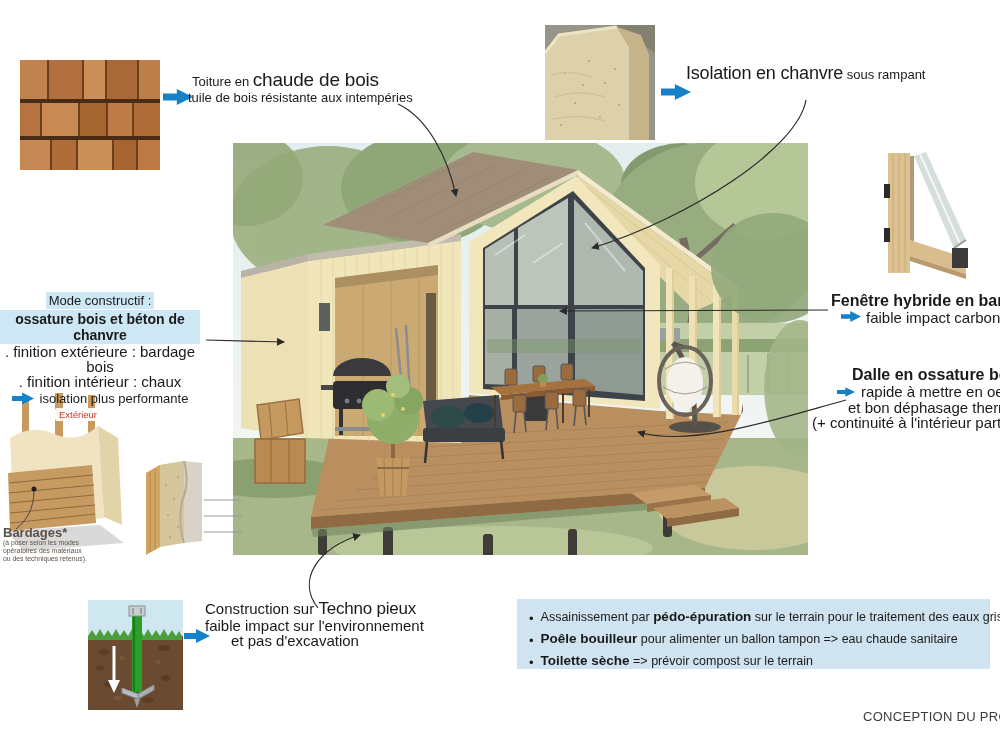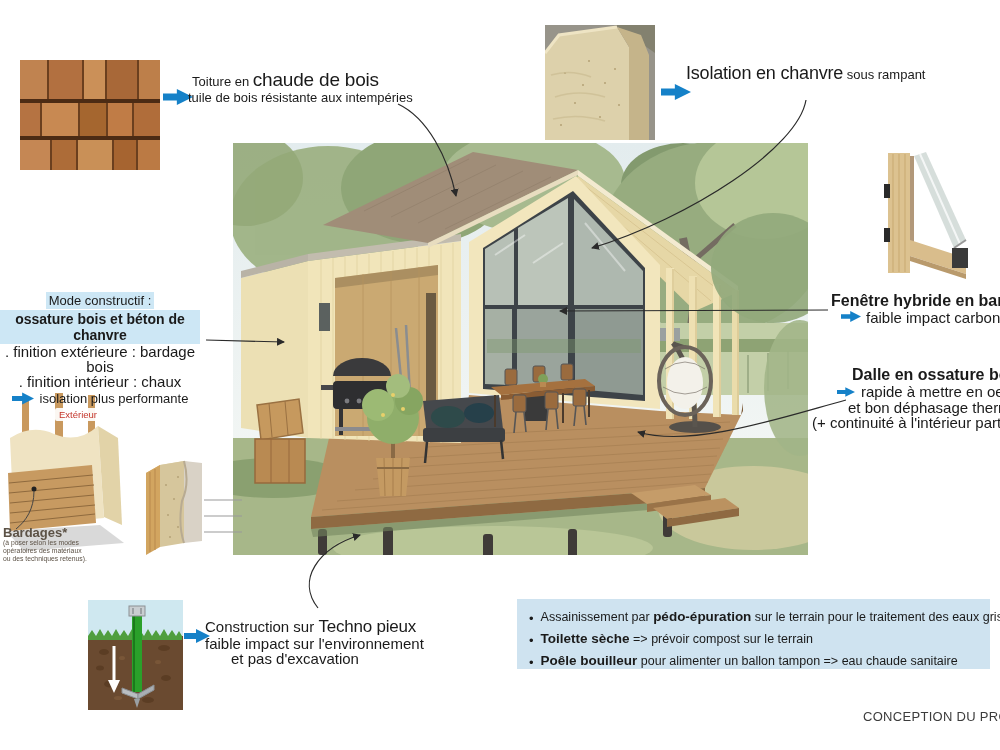--- a/index.html
+++ b/index.html
@@ -489,31 +489,31 @@
 <svg class="abs barrow" style="left:837px;top:386px" width="18" height="12" viewBox="0 0 26 16">
     <path d="M0 5 H12 V1 L26 8 L12 15 V11 H0 Z"></path>
   </svg>
 <div class="abs t-xs nw" style="left:861px;top:384px">rapide à mettre en oeuvre</div>
 <div class="abs t-xs nw" style="left:848px;top:400px">et bon déphasage thermique</div>
 <div class="abs t-xs nw" style="left:812px;top:415px">(+ continuité à l'intérieur partie séjour</div>
 
 <svg class="abs barrow" style="left:183px;top:628px" width="28" height="16" viewBox="0 0 26 16">
     <path d="M0 5 H12 V1 L26 8 L12 15 V11 H0 Z"></path>
   </svg>
-<div class="abs ctr" style="left:205px;top:617px;width:180px">
+<div class="abs ctr" style="left:205px;top:599px;width:180px">
   <div class="nw"><span class="t-xs">Construction sur </span><span class="t-med">Techno pieux</span></div>
   <div class="t-xs nw">faible impact sur l'environnement</div>
   <div class="t-xs nw">et pas d'excavation</div>
 </div>
 
 <div class="abs panel" style="left:517px;top:599px;width:473px;height:70px">
   <div class="item">
     <span class="blt">•</span><span>Assainissement par </span><b>pédo-épuration</b><span> sur le terrain pour le traitement des eaux grises</span>
   </div>
   <div class="item">
+    <span class="blt">•</span><span></span><b>Poêle bouilleur</b><span> pour alimenter un ballon tampon =&gt; eau chaude sanitaire</span>
+  </div>
+  <div class="item">
     <span class="blt">•</span><span></span><b>Toilette sèche</b><span> =&gt; prévoir compost sur le terrain</span>
   </div>
-  <div class="item">
-    <span class="blt">•</span><span></span><b>Poêle bouilleur</b><span> pour alimenter un ballon tampon =&gt; eau chaude sanitaire</span>
-  </div>
 </div>
 
 <div class="abs footer nw" style="left:863px;top:709px">CONCEPTION DU PROJET</div>
 
 </body></html>

